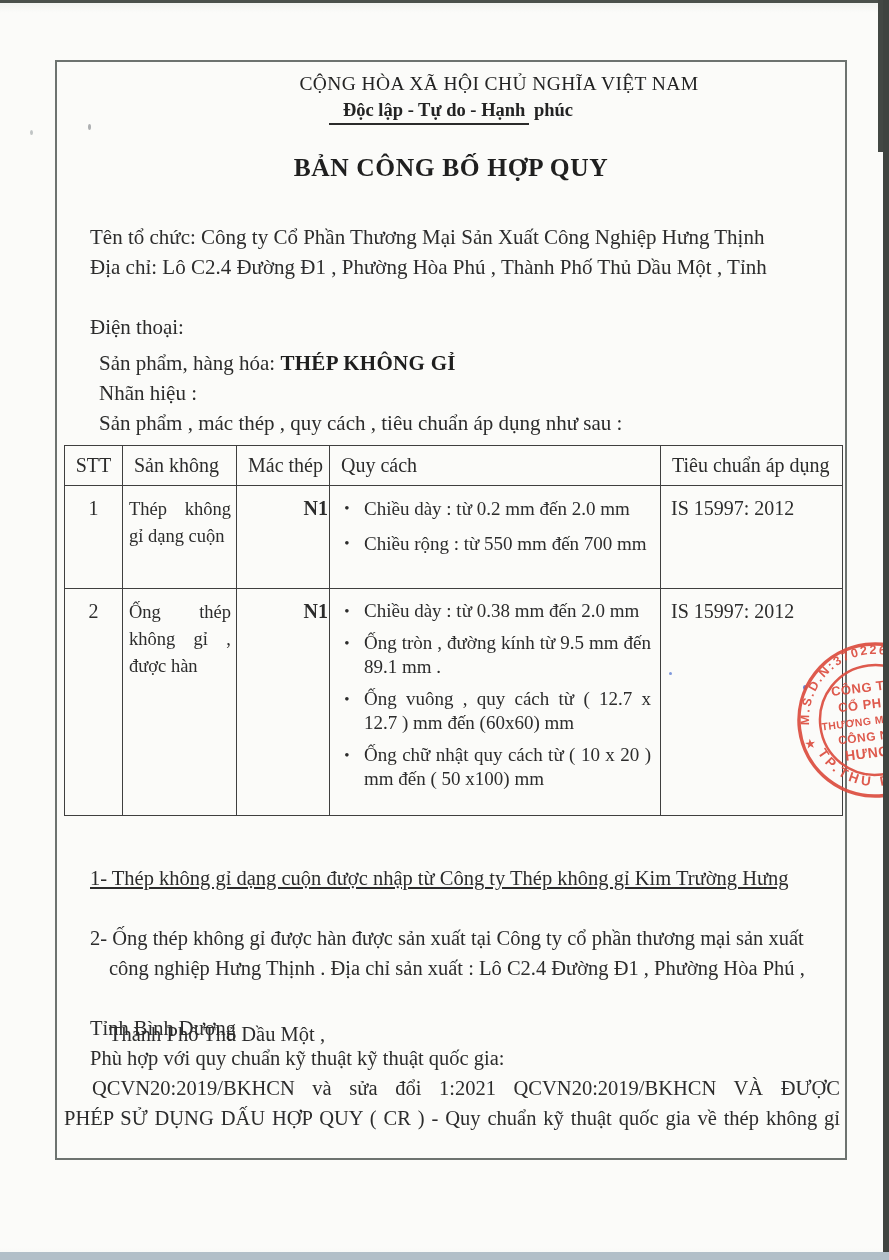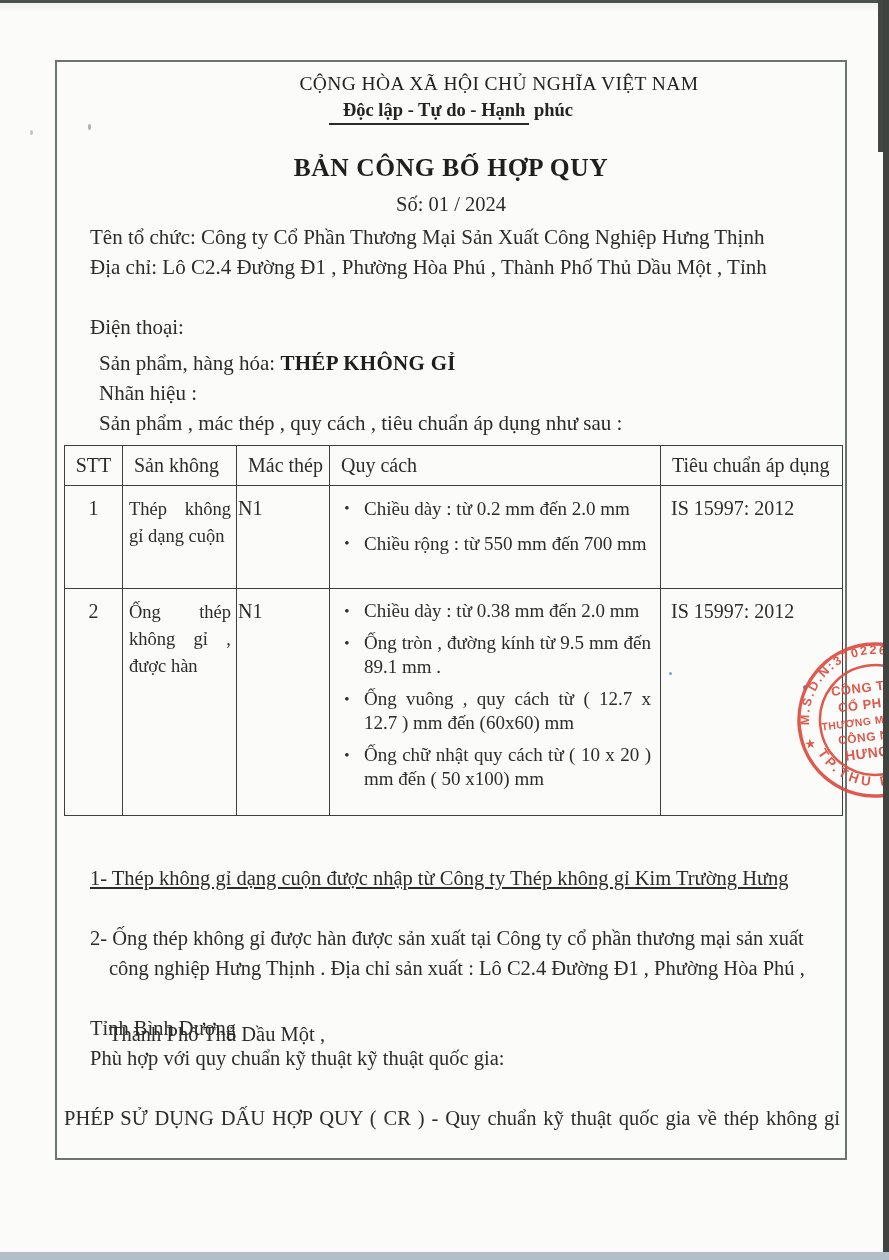--- a/index.html
+++ b/index.html
@@ -41,21 +41,21 @@
   .spec-table{ left:7px; top:383px; }
   table{ border-collapse:collapse; table-layout:fixed; width:778px; }
   th,td{ border:1.5px solid #3f3f3f; vertical-align:top; font-weight:normal;
          font-size:20px; color:var(--ink); overflow:hidden; }
   thead tr{ height:40px; }
   thead th{ vertical-align:middle; text-align:left; padding:0 0 0 11px; }
   thead th.hc{ text-align:center; padding:0; }
   tr.r1{ height:103px; } tr.r2{ height:227px; }
   td.c-stt{ text-align:center; padding-top:11px; }
   td.c-prod{ padding:10px 5px 0 6px; text-align:justify; font-size:18.5px; line-height:27px; }
-  td.c-grade{ text-align:left; padding-top:11px; }
+  td.c-grade{ text-align:right; padding-top:11px;font-weight:bold; }
   td.c-spec{ padding:10px 9px 0 12px; }
   td.c-std{ padding:11px 4px 0 10px; }
   .spec-item{ display:flex; margin-bottom:7px; font-size:19px; line-height:24.5px; }
   tr.r1 .spec-item{ line-height:26px; margin-bottom:9px; }
   .dot{ flex:0 0 10px; margin-right:12px; text-align:center; font-size:15px; line-height:24px; }
   .spec-text{ flex:1; text-align:justify; }
 
   
   .nt{ font-size:20.5px; white-space:nowrap; }
   .n1{ left:33px; top:805px;text-decoration:underline; } .n2{ left:33px; top:835px; }
@@ -83,21 +83,20 @@
 </head>
 <body>
 
 <div class="page">
 
   <div class="frame">
 
     <div class="center l-national">CỘNG HÒA XÃ HỘI CHỦ NGHĨA VIỆT NAM</div>
     <div class="center l-motto"><span class="u">Độc lập - Tự do - Hạnh</span><span> phúc</span></div>
     <div class="center l-title">BẢN CÔNG BỐ HỢP QUY</div>
-    <div class="center l-number">Số: 01 / 2024</div>
 
     <div class="txt i-org">Tên tổ chức: Công ty Cổ Phần Thương Mại Sản Xuất Công Nghiệp Hưng Thịnh</div>
     <div class="txt i-addr1">Địa chỉ: Lô C2.4 Đường Đ1 , Phường Hòa Phú , Thành Phố Thủ Dầu Một , Tỉnh</div>
     <div class="txt i-phone">Điện thoại:</div>
     <div class="txt i-product"><span>Sản phẩm, hàng hóa: </span><b>THÉP KHÔNG GỈ</b></div>
     <div class="txt i-brand">Nhãn hiệu :</div>
     <div class="txt i-intro">Sản phẩm , mác thép , quy cách , tiêu chuẩn áp dụng như sau :</div>
 
     <div class="spec-table">
       <table>
@@ -165,20 +164,21 @@
         </tbody>
       </table>
     </div>
 
     <div class="nt n1">1- Thép không gỉ dạng cuộn được nhập từ Công ty Thép không gỉ Kim Trường Hưng</div>
     <div class="nt n3">2- Ống thép không gỉ được hàn được sản xuất tại Công ty cổ phần thương mại sản xuất</div>
     <div class="nt n4">công nghiệp Hưng Thịnh . Địa chỉ sản xuất : Lô C2.4 Đường Đ1 , Phường Hòa Phú ,</div>
     <div class="nt n5">Thành Phố Thủ Dầu Một ,</div>
     <div class="nt n6">Tỉnh Bình Dương</div>
     <div class="nt n7">Phù hợp với quy chuẩn kỹ thuật kỹ thuật quốc gia:</div>
+    <div class="nt n8">QCVN20:2019/BKHCN và sửa đổi 1:2021 QCVN20:2019/BKHCN VÀ ĐƯỢC</div>
     <div class="nt n9">PHÉP SỬ DỤNG DẤU HỢP QUY ( CR ) - Quy chuẩn kỹ thuật quốc gia về thép không gỉ</div>
   </div>
 
   <svg class="stamp" width="160" height="160" viewBox="0 0 160 160">
     <g transform="rotate(-7 80 79)">
       <circle cx="80" cy="79" r="76" fill="none" stroke="#dc4e41" stroke-width="3.5"></circle>
       <circle cx="80" cy="79" r="55" fill="none" stroke="#dc4e41" stroke-width="2.5"></circle>
       <defs>
         <path id="arcTop" d="M 14,79 A 66,66 0 1 1 146,79"></path>
         <path id="arcBot" d="M 14,79 A 66,66 0 0 0 146,79"></path>

